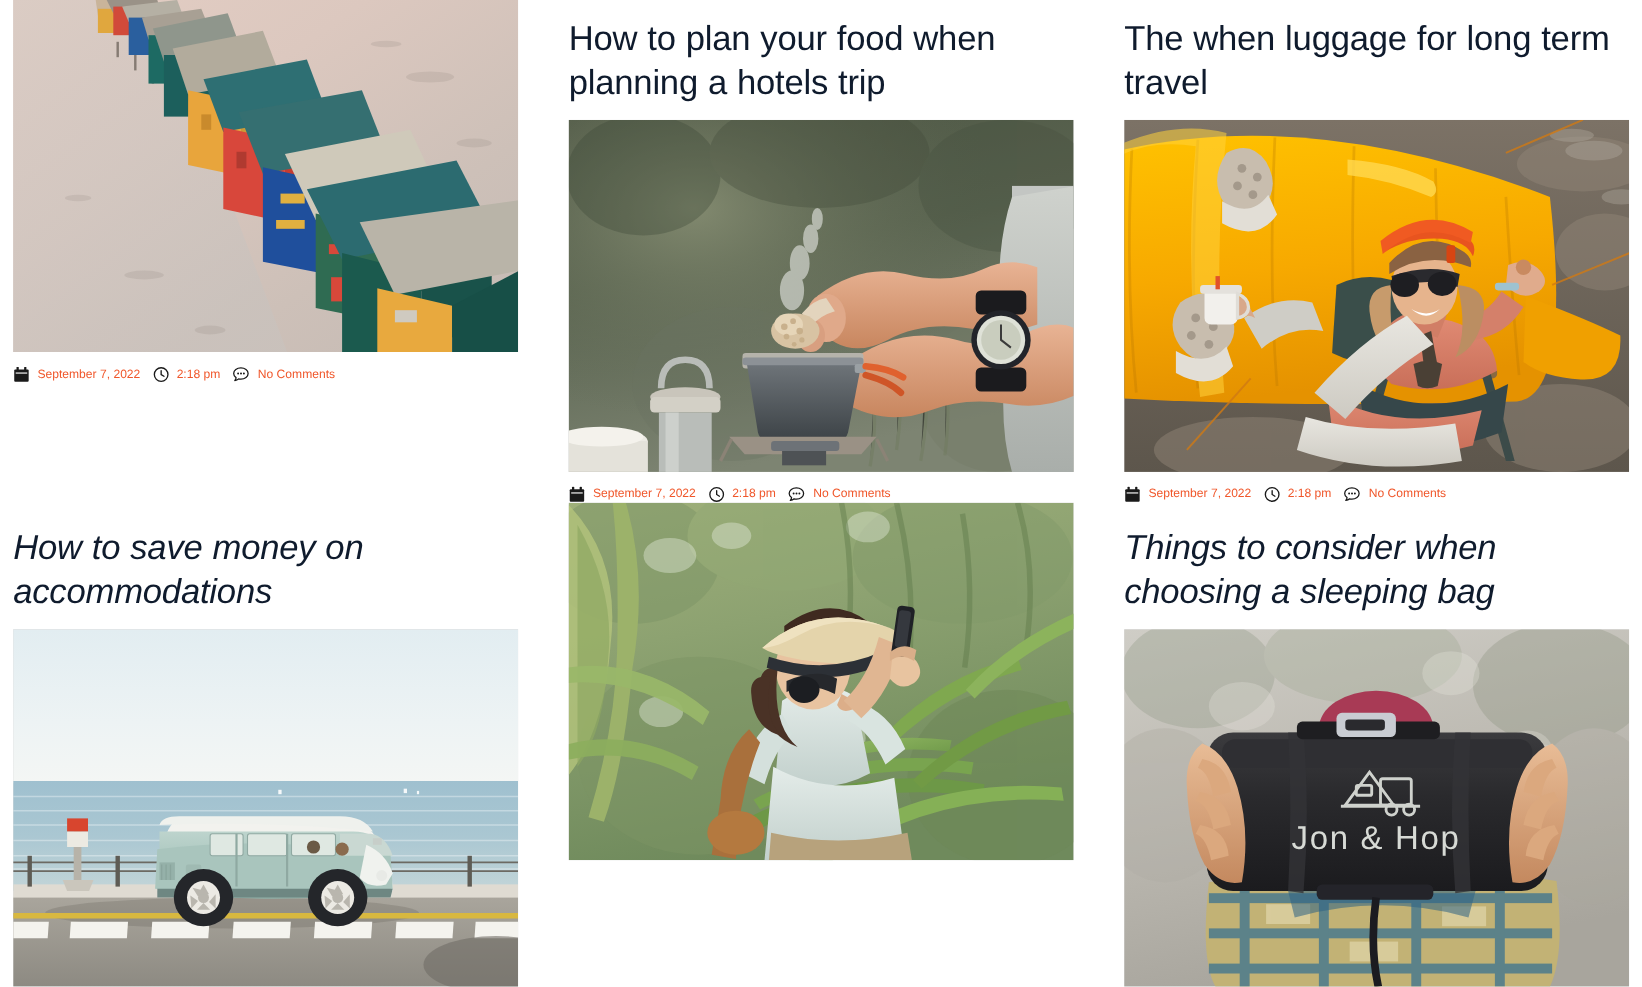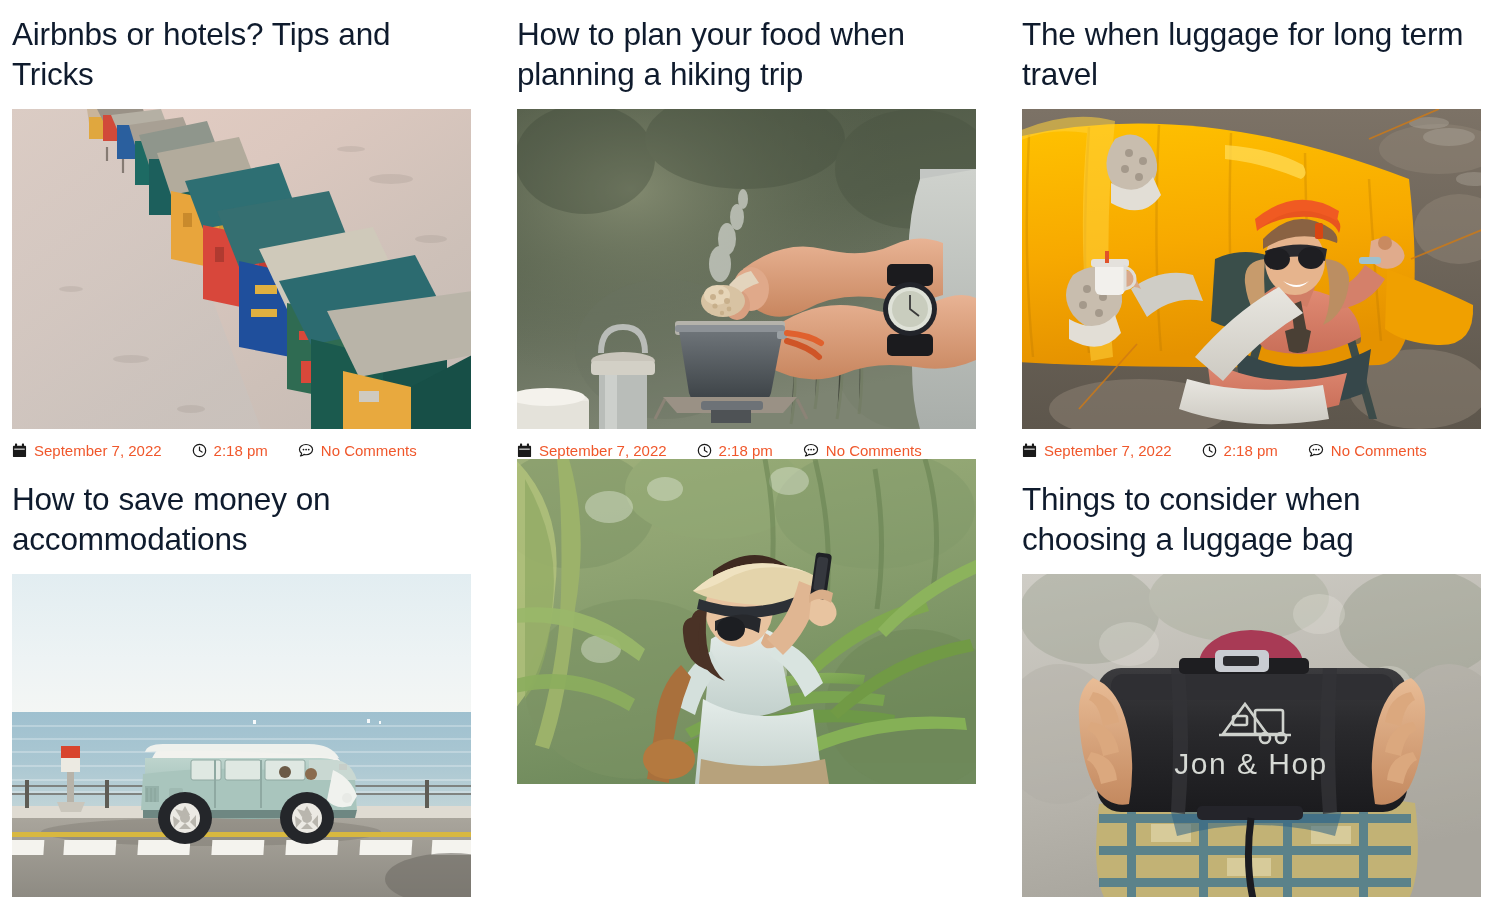--- a/index.html
+++ b/index.html
@@ -24,54 +24,53 @@
 
   .card-title {
     font-size: 31.5px;
     line-height: 1.28;
     font-weight: 500;
     letter-spacing: -0.2px;
     color: #0f1b2d;
     margin: 14px 0 14px 0;
     word-spacing: 0.5px;
   }
-  .row2 .card-title { margin-top: 20px; margin-bottom: 15px; }
+  .row2 .card-title { margin-top: 20px; margin-bottom: 15px; font-style: italic; }
 
   .thumb-wrap {
     width: 100%;
     height: 320px;
     overflow: hidden;
     position: relative;
     background: #d9d9d9;
   }
   .row2 .thumb-wrap { height: 325px; }
 
   .thumb { width: 100%; height: 100%; display: block; }
 
   .meta {
     display: flex;
     align-items: center;
-    gap: 30px;
+    gap: 11px;
     margin: 13px 0 0 0;
-    font-size: 15px;
+    font-size: 11px;
     color: #f0572b;
     white-space: nowrap;
   }
   .meta-item { display: inline-flex; align-items: center; gap: 7px; }
   .meta-item .label { color: #f0572b; }
   .ico { display: inline-flex; align-items: center; justify-content: center; flex: 0 0 auto; }
   .ico svg { display: block; }
 </style>
 </head>
 <body>
 
 <div class="grid">
 
   <article class="card row1">
-    <h2 class="card-title">Airbnbs or hotels? Tips and Tricks</h2>
     <div class="thumb-wrap">
       <svg class="thumb" viewBox="0 0 461 320" preserveAspectRatio="xMidYMid slice">
         <defs>
           <linearGradient id="sand1" x1="0" y1="0" x2="1" y2="1">
             <stop offset="0%" stop-color="#e4cec4"></stop>
               <stop offset="35%" stop-color="#dcc8bf"></stop>
             <stop offset="70%" stop-color="#cdc0b8"></stop>
               <stop offset="100%" stop-color="#c4bab4"></stop>
           </linearGradient>
           <linearGradient id="sandL" x1="0" y1="0" x2="0.6" y2="1">
@@ -182,21 +181,21 @@
               <circle cx="8.6" cy="7" r="0.95" fill="#1a1a1a"></circle>
               <circle cx="11.4" cy="7" r="0.95" fill="#1a1a1a"></circle>
             </svg>
         </span>
         <span class="label">No Comments</span>
       </span>
     </div>
   </article>
 
   <article class="card row1">
-    <h2 class="card-title">How to plan your food when planning a hiking trip</h2>
+    <h2 class="card-title">How to plan your food when planning a hotels trip</h2>
     <div class="thumb-wrap">
       <svg class="thumb" viewBox="0 0 463 320" preserveAspectRatio="xMidYMid slice">
         <defs>
           <linearGradient id="bgForest" x1="0" y1="0" x2="0.3" y2="1">
             <stop offset="0%" stop-color="#4d5644"></stop>
               <stop offset="45%" stop-color="#5a6450"></stop>
             <stop offset="100%" stop-color="#7d8472"></stop>
           </linearGradient>
           <radialGradient id="blurLight" cx="0.25" cy="0.25" r="0.6">
             <stop offset="0%" stop-color="#8d9478" stop-opacity="0.8"></stop>
@@ -693,21 +692,21 @@
         </g>
         <g opacity="0.92">
           <path d="M0 150 q70 -10 130 40 l-6 12 q-60 -44 -124 -38 z" fill="#9ab86a"></path>
           <path d="M0 220 q60 -16 120 20 l-6 12 q-54 -32 -114 -18 z" fill="#8cae5e"></path>
         </g>
       </svg>
     </div>
   </article>
 
   <article class="card row2">
-    <h2 class="card-title">Things to consider when choosing a luggage bag</h2>
+    <h2 class="card-title">Things to consider when choosing a sleeping bag</h2>
     <div class="thumb-wrap">
       <svg class="thumb" viewBox="0 0 465 325" preserveAspectRatio="xMidYMid slice">
         <defs>
           <linearGradient id="bokehG" x1="0" y1="0" x2="0.3" y2="1">
             <stop offset="0%" stop-color="#cfcdc6"></stop>
               <stop offset="50%" stop-color="#bdbab2"></stop>
             <stop offset="100%" stop-color="#a8a59d"></stop>
           </linearGradient>
           <linearGradient id="bagG" x1="0" y1="0" x2="0" y2="1">
             <stop offset="0%" stop-color="#3b3b3e"></stop>

